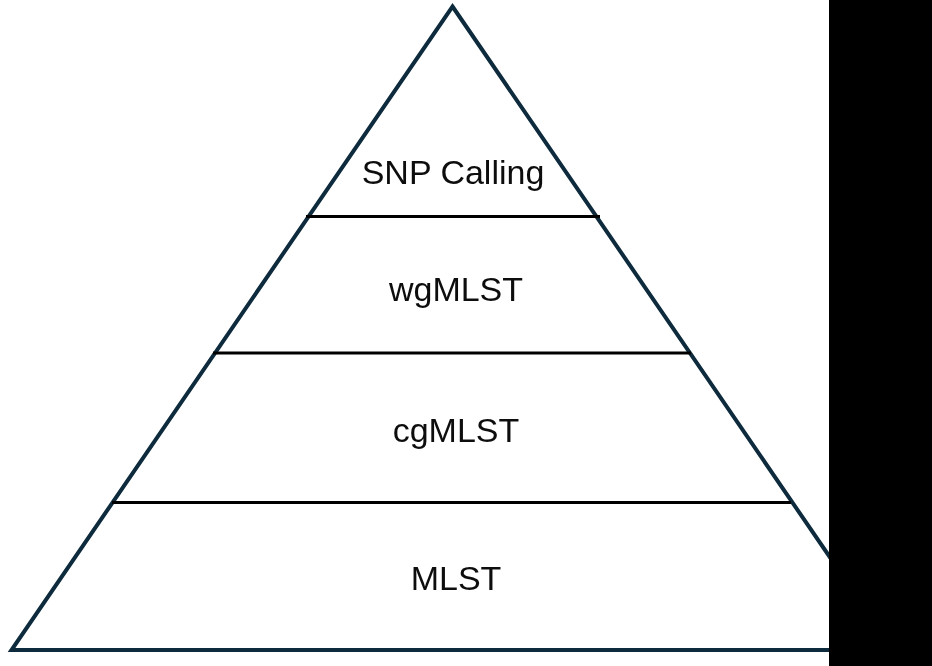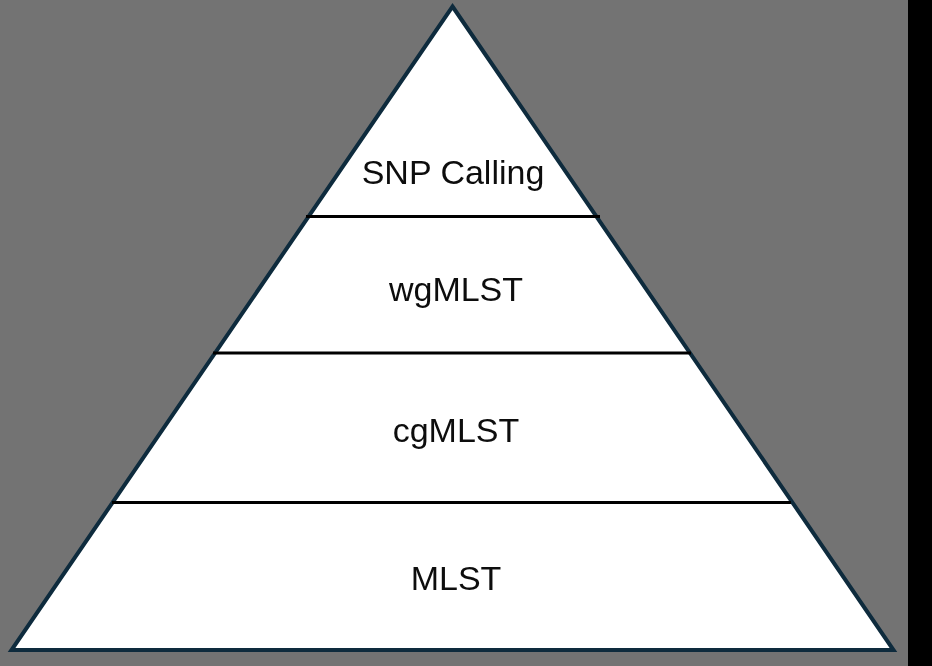--- a/index.html
+++ b/index.html
@@ -2,23 +2,23 @@
 <html><head>
 <meta charset="utf-8">
 <style>
   html, body {
     margin: 0;
     padding: 0;
     background: #000000;
   }
   .canvas {
     position: relative;
-    width: 908px;
+    width: 829px;
     height: 666px;
-    background: #737373;
+    background: #ffffff;
     overflow: hidden;
     font-family: "Liberation Sans", sans-serif;
   }
   svg.pyramid-svg {
     display: block;
     width: 932px;
     height: 666px;
   }
   .pyramid-shape {
     fill: #ffffff;

